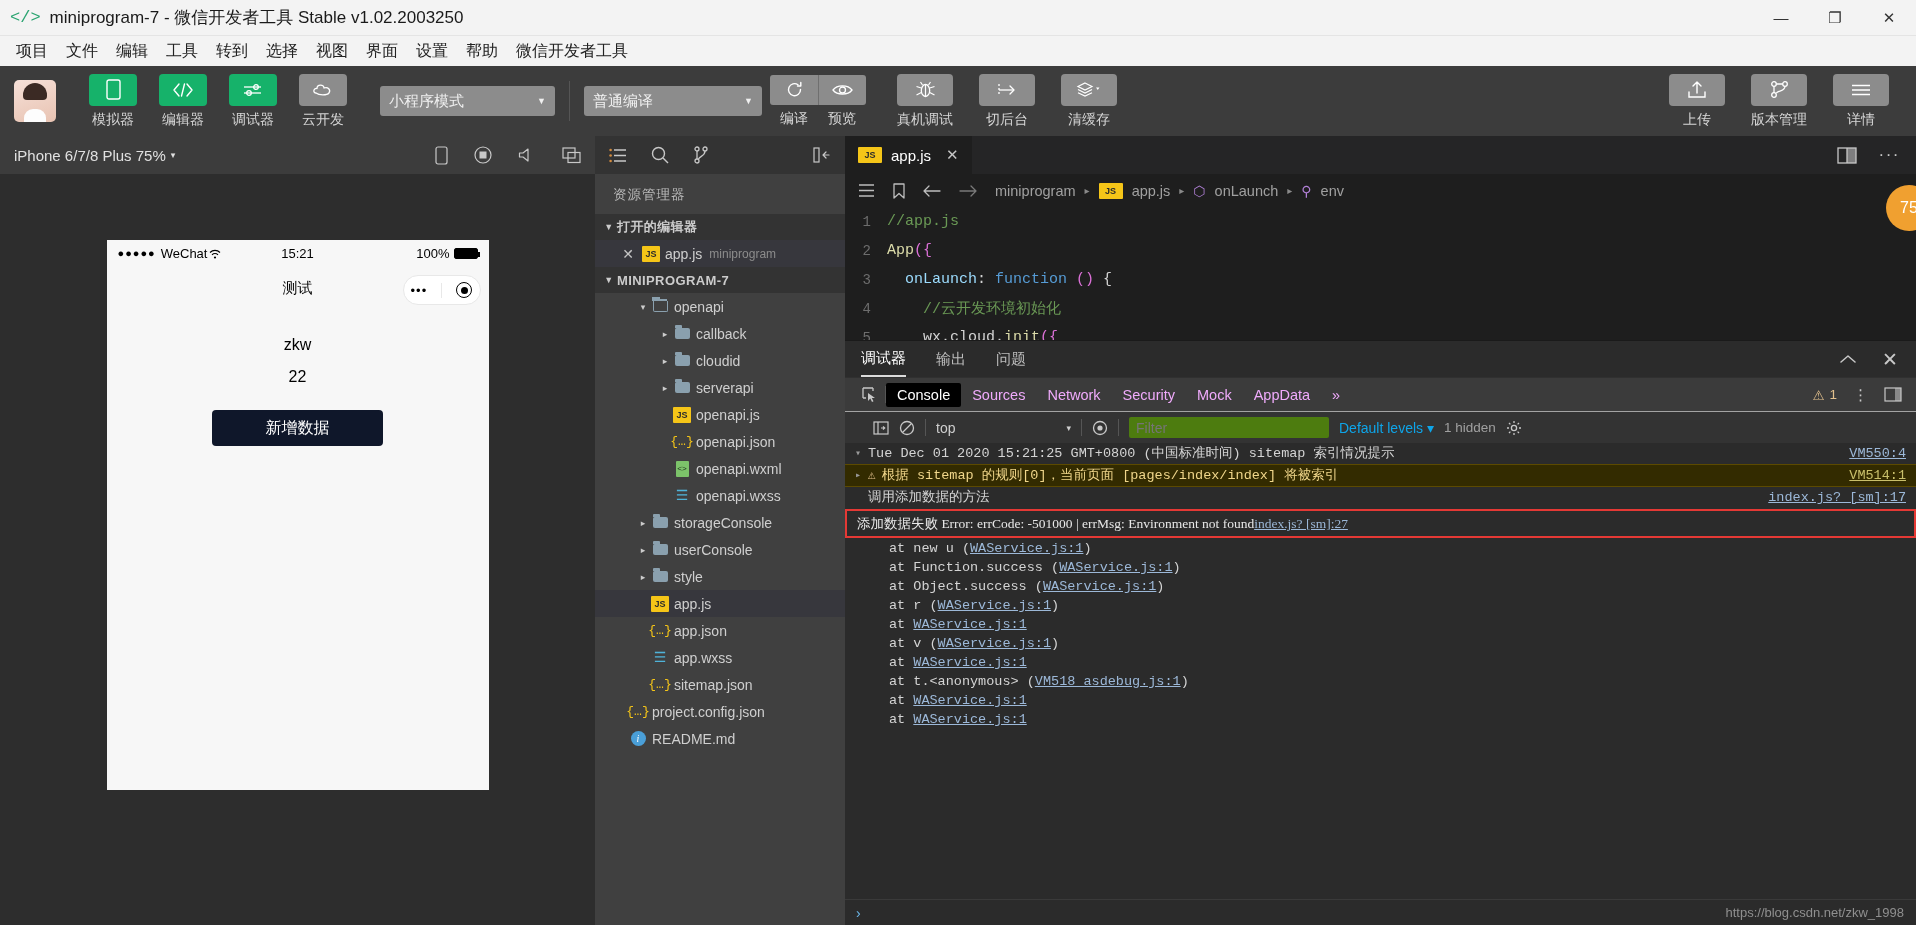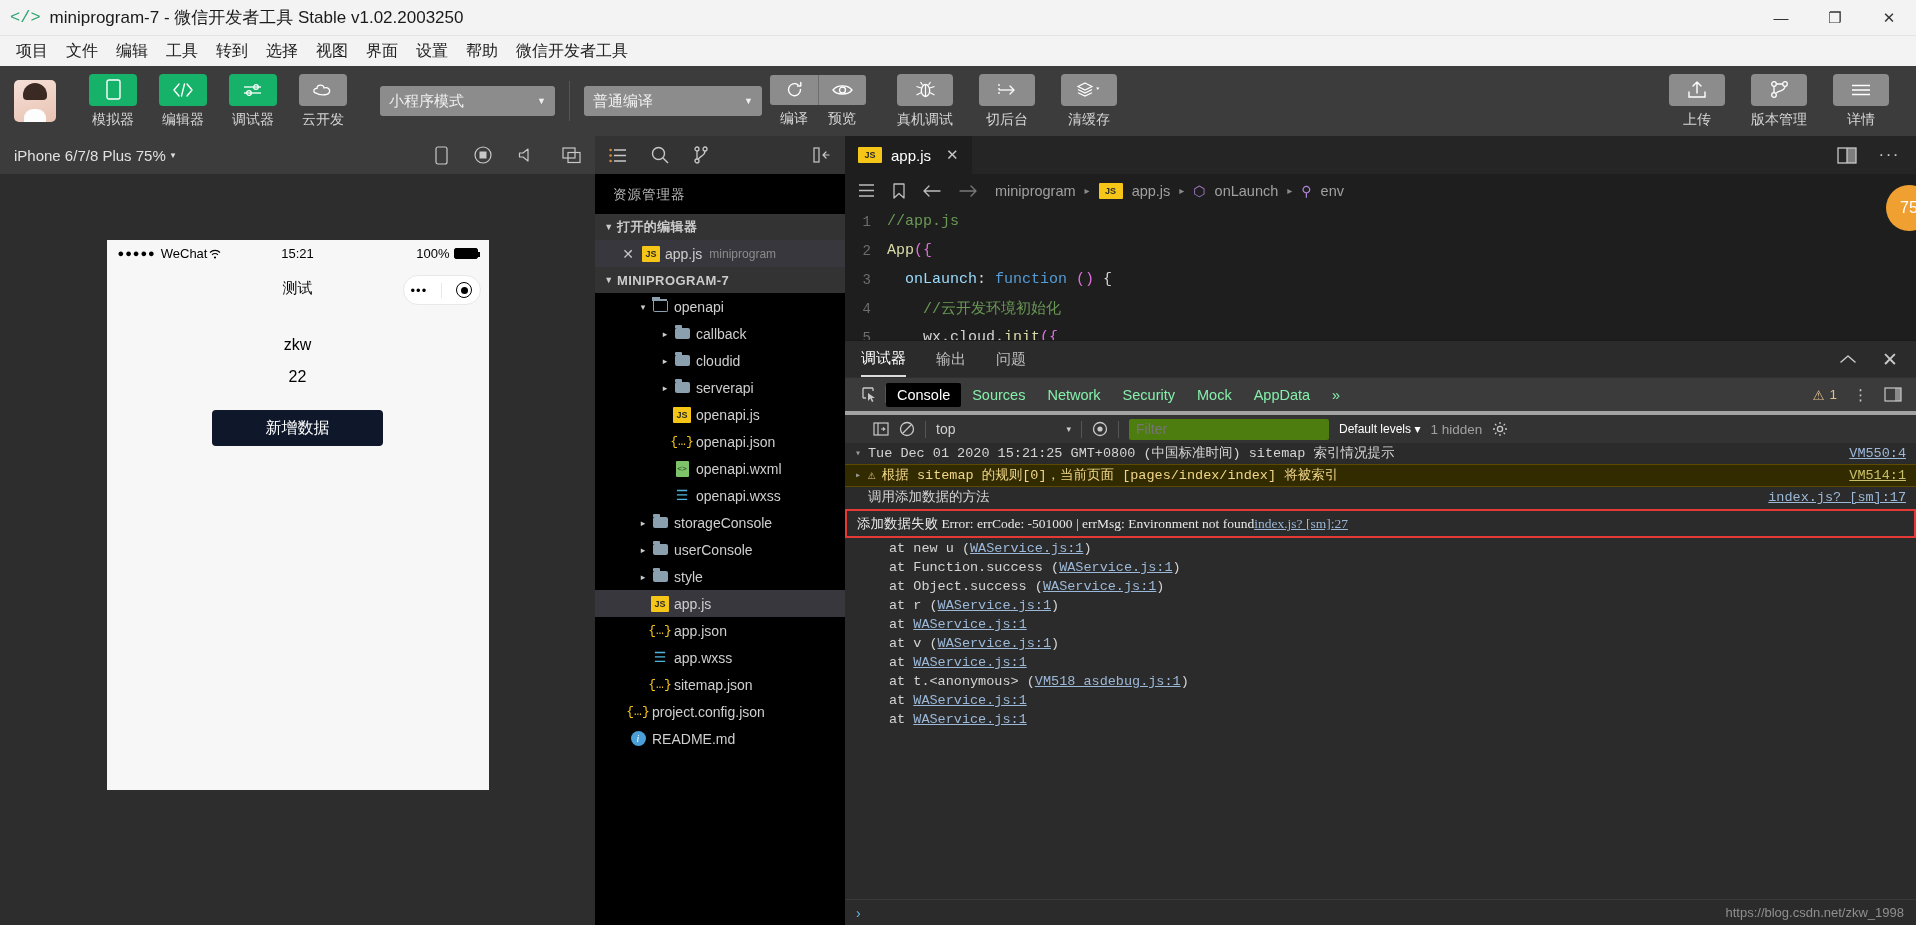--- a/index.html
+++ b/index.html
@@ -119,21 +119,21 @@
   .cap-target { width: 16px; height: 16px; border-radius: 50%; border: 1.5px solid #000; display:flex; align-items:center; justify-content:center; }
   .cap-target i { width: 7px; height: 7px; background: #000; border-radius: 50%; display:block; }
   .phone-body { flex: 1; padding-top: 12px; }
   .field-row { text-align: center; font-size: 16px; color: #000; margin: 14px 0; }
   .add-btn {
     margin: 24px auto 0; width: 171px; height: 36px; background: #0f172a; color: #fff;
     border-radius: 4px; display: flex; align-items: center; justify-content: center; font-size: 16px; cursor: pointer;
   }
 
   
-  .explorer { width: 250px; flex: none; background: #000000; display: flex; flex-direction: column; }
+  .explorer { width: 250px; flex: none; background: #404040; display: flex; flex-direction: column; }
   .exp-icons { height: 38px; background: #333333; display: flex; align-items: center; padding: 0 14px; gap: 24px; color: #c8c8c8; }
   .exp-collapse { margin-left: auto; color: #c8c8c8; }
   .exp-title { font-size: 13.5px; color: #bbbbbb; padding: 12px 0 10px 18px; letter-spacing: 1px; }
   .tree-section {
     height: 26px; background: #333333; display: flex; align-items: center; color: #ccc;
     font-size: 13px; font-weight: bold; padding-left: 6px; letter-spacing: .4px;
   }
   .tw { font-size: 9px; width: 16px; text-align: center; color: #ccc; }
   .tree-rows { flex: 1; overflow: hidden; }
   .trow {
@@ -192,31 +192,31 @@
     position: absolute; left: 845px; right: 0; top: 340px; bottom: 0;
     background: #2b2b2b; display: flex; flex-direction: column; border-top: 1px solid #1a1a1a;
   }
   .dbg-tabs { height: 36px; display: flex; align-items: center; background: #2b2b2b; padding-left: 16px; gap: 30px; flex: none; }
   .dbg-tab { font-size: 15px; color: #bdbdbd; height: 36px; display: flex; align-items: center; cursor: pointer; }
   .dbg-tab.active { color: #ffffff; border-bottom: 2px solid #dcdcdc; }
   .dbg-tabs-right { margin-left: auto; display: flex; gap: 26px; padding-right: 18px; color: #c8c8c8; align-items: center; }
 
   .dt-bar { height: 34px; background: #3b3b3b; display: flex; align-items: center; padding-left: 10px; flex: none; border-top: 1px solid #303030; }
   .dt-inspect { width: 30px; display: flex; align-items: center; justify-content: center; color: #c8c8c8; }
-  .dt-tab { font-size: 14.5px; color: #86efac; padding: 4px 11px; cursor: pointer; border-radius: 2px; }
+  .dt-tab { font-size: 14.5px; color: #f0abfc; padding: 4px 11px; cursor: pointer; border-radius: 2px; }
   .dt-tab.active { background: #000000; color: #ffffff; }
   .dt-right { margin-left: auto; display: flex; align-items: center; gap: 16px; padding-right: 14px; }
   .warn-badge { display: flex; align-items: center; gap: 5px; color: #e2c08d; font-size: 13.5px; }
 
-  .filter-bar { height: 32px; background: #333333; display: flex; align-items: center; padding-left: 28px; flex: none; gap: 10px; border-top: 4px solid #a3a3a3;}
+  .filter-bar { height: 32px; background: #333333; display: flex; align-items: center; padding-left: 28px; flex: none; gap: 10px; border-top: 1px solid #a3a3a3;}
   .fb-sep { width: 1px; height: 17px; background: #555; }
   .fb-ctx { color: #cfcfcf; font-size: 14px; min-width: 135px; display: flex; align-items: center; }
   .fb-caret { margin-left: auto; font-size: 9px; }
   .fb-input { background: #4d7c0f; border: none; outline: none; height: 21px; width: 200px; color: #ccc; font-size: 14px; padding: 0 7px; border-radius: 2px;}
-  .fb-levels { color: #ffffff; font-size: 12px; }
+  .fb-levels { color: #0ea5e9; font-size: 14px; }
   .fb-hidden { color: #a0a0a0; font-size: 13.5px; }
 
   .console-out { flex: 1; overflow: hidden; font-family: "Liberation Mono", monospace; font-size: 13.5px; position: relative; background: #2b2b2b; }
   .crow { display: flex; padding: 1px 10px; line-height: 19px; }
   .crow .carrow { width: 13px; color: #9a9a9a; font-size: 10px; flex: none; }
   .crow .ctxt { flex: 1; white-space: pre-wrap; }
   .crow .cref { color: #9cb8d8; text-decoration: underline; white-space: nowrap; margin-left: auto; padding-left: 10px;}
   .row-warn { background: #332b00; border-top: 1px solid #5c4a00; border-bottom: 1px solid #5c4a00; color: #f0d68a; }
   .row-warn .cref { color: #c9c06a; }
   .row-info { color: #d4d4d4; }

